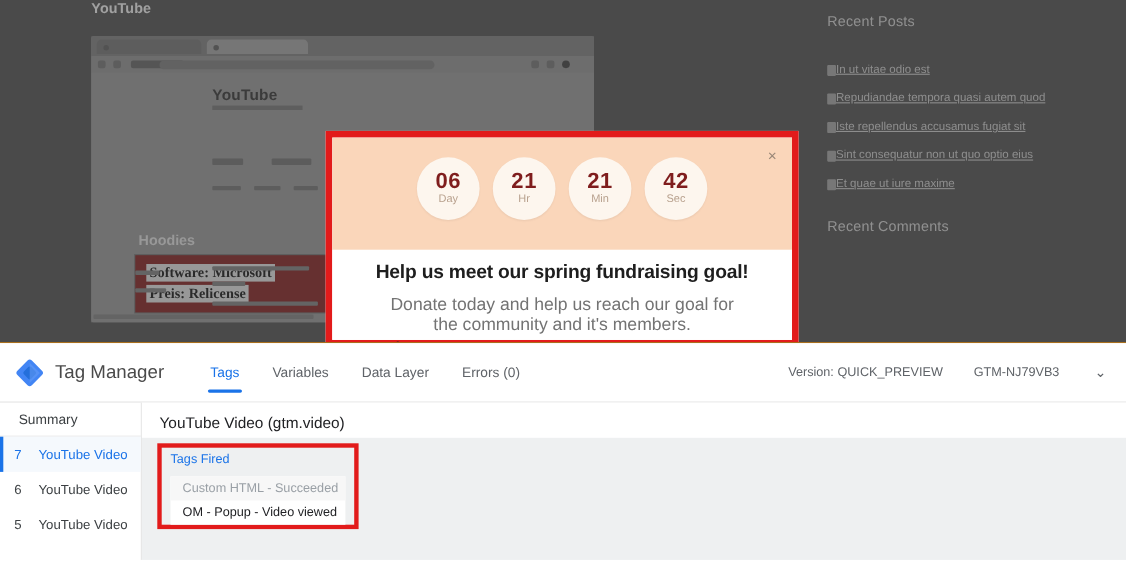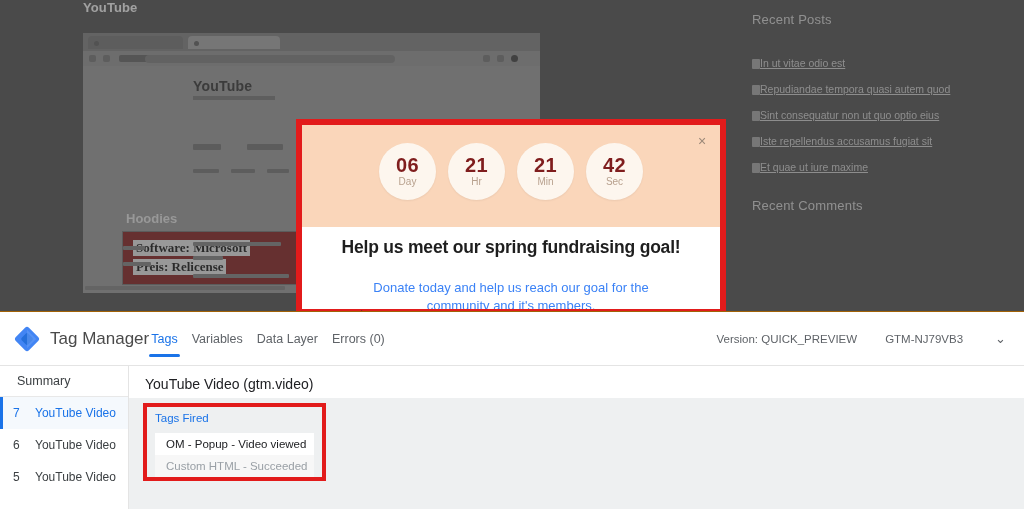--- a/index.html
+++ b/index.html
@@ -158,39 +158,39 @@
   .cd-lab { font-size: 10px; color: #b8a18e; line-height: 12px; margin-top: 1px; }
   .popup-bottom {
     width: 100%; height: 82px; background: #fff;
     text-align: center; padding-top: 10px;
   }
   .popup-head {
     font-size: 17.5px; font-weight: 700; color: #1e1e1e;
     letter-spacing: -.2px;
   }
   .popup-sub {
-    margin-top: 21px; font-size: 13px; line-height: 18px; color: #3b82f6;
+    margin-top: 11px; font-size: 16px; line-height: 18px; color: #737373;
     padding: 0 44px;
   }
 
   
   .gtm {
     position: absolute; left: 0; top: 311px; width: 1024px; height: 200px;
     background: #fff;
     border-top: 1px solid #a16207;
   }
   .gtm-header {
     position: relative; height: 54px; width: 100%;
     background: #fff; border-bottom: 1px solid #e4e4e4;
     display: flex; align-items: center;
   }
   .gtm-logo-wrap { display: flex; align-items: center; gap: 10px; margin-left: 14px; }
   .gtm-logo { width: 26px; height: 26px; }
   .gtm-title { font-size: 17px; color: #4a4a4a; font-weight: 400; }
-  .gtm-tabs { display: flex; gap: 10px; height: 100%; align-items: center; }
+  .gtm-tabs { display: flex; gap: 26px; margin-left: 40px; height: 100%; align-items: center; }
   .gtm-tab {
     font-size: 12.5px; color: #5f6368; height: 100%;
     display: flex; align-items: center; position: relative; cursor: pointer;
     padding: 0 2px;
   }
   .gtm-tab.active { color: #1a73e8; }
   .gtm-tab.active::after {
     content: ""; position: absolute; left: 0; right: 0; bottom: 8px;
     height: 3px; background: #1a73e8; border-radius: 2px;
   }
@@ -327,25 +327,25 @@
         <div class="sw-item">
           <span class="sw-ico"></span>
           <a class="sw-link">In ut vitae odio est</a>
         </div>
         <div class="sw-item">
           <span class="sw-ico"></span>
           <a class="sw-link">Repudiandae tempora quasi autem quod</a>
         </div>
         <div class="sw-item">
           <span class="sw-ico"></span>
-          <a class="sw-link">Sint consequatur non ut quo optio eius</a>
+          <a class="sw-link">Iste repellendus accusamus fugiat sit</a>
         </div>
         <div class="sw-item">
           <span class="sw-ico"></span>
-          <a class="sw-link">Iste repellendus accusamus fugiat sit</a>
+          <a class="sw-link">Sint consequatur non ut quo optio eius</a>
         </div>
         <div class="sw-item">
           <span class="sw-ico"></span>
           <a class="sw-link">Et quae ut iure maxime</a>
         </div>
 
         <div class="sw-title2">Recent Comments</div>
       </div>
     </div>
   </div>
@@ -432,26 +432,26 @@
         </div>
       </div>
 
       <div class="gtm-main">
         <div class="main-whitebg"></div>
         <div class="main-title">YouTube Video (gtm.video)</div>
 
         <div class="tags-fired-box">
           <div class="tf-label">Tags Fired</div>
           <div class="tf-list">
+            <div class="tf-row muted">
+              <span>Custom HTML - Succeeded</span>
+            </div>
             <div class="tf-row">
               <span>OM - Popup - Video viewed</span>
             </div>
-            <div class="tf-row muted">
-              <span>Custom HTML - Succeeded</span>
-            </div>
           </div>
         </div>
       </div>
 
     </div>
   </div>
 
 </div>
 
 </body></html>

